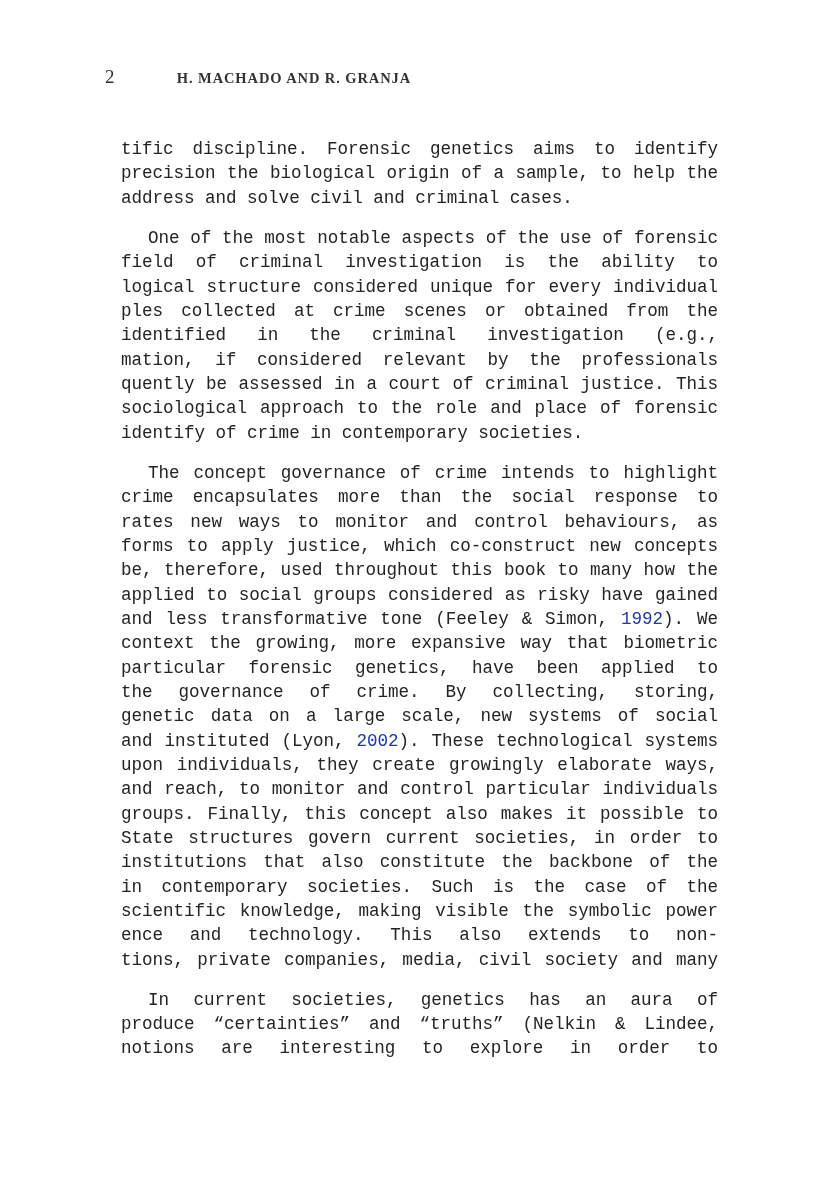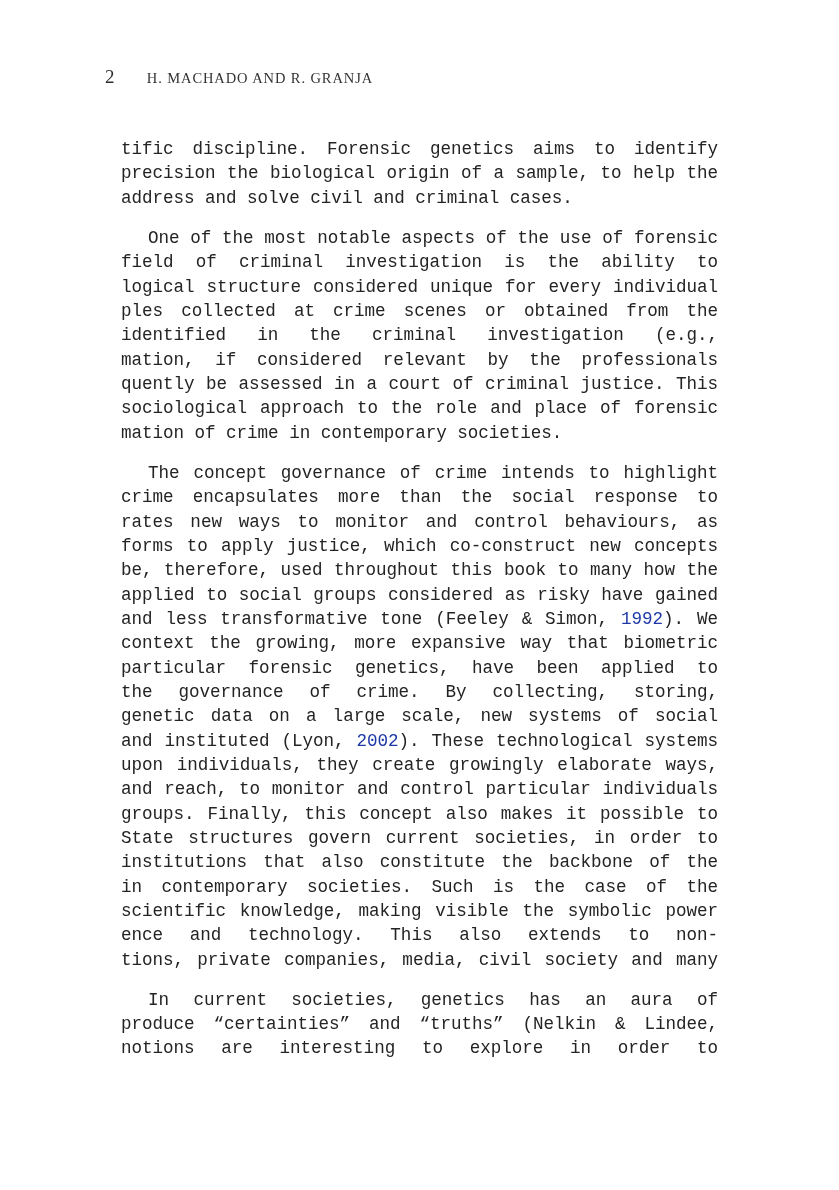--- a/index.html
+++ b/index.html
@@ -21,24 +21,25 @@
     top: 66px; left: 105px;
     display: flex;
     align-items: baseline;
     color: #2e2e2e;
   }
   .page-number {
     font-size: 19px;
     letter-spacing: 0.3px;
   }
   .running-head-text {
-    margin-left: 32px;
+    margin-left: 62px;
     font-size: 14.5px;
     letter-spacing: 0.9px;
     color: #333333;
+    font-weight: bold;
   }
   .body-text {
     position: absolute;
     top: 121px; left: 105px;
     width: 629px;
   }
   .para { margin: 16px; padding: 0; font-family: Liberation Mono, monospace; }
   .line {
     font-size: 17.6px;
     line-height: 24.33px;
@@ -73,21 +74,21 @@
       </div>
       <div class="para">
         <div class="line indent">One of the most notable aspects of the use of forensic genetics in the</div>
         <div class="line">field of criminal investigation is the ability to extract DNA profiles—a bio-</div>
         <div class="line">logical structure considered unique for every individual—from the sam-</div>
         <div class="line">ples collected at crime scenes or obtained from the bodies of people</div>
         <div class="line">identified in the criminal investigation (e.g., suspects). This genetic infor-</div>
         <div class="line">mation, if considered relevant by the professionals involved in the specific</div>
         <div class="line">quently be assessed in a court of criminal justice. This book proposes a</div>
         <div class="line">sociological approach to the role and place of forensic genetics in the gov-</div>
-        <div class="line lastline">mation of crime in contemporary societies.</div>
+        <div class="line lastline">identify of crime in contemporary societies.</div>
       </div>
       <div class="para">
         <div class="line indent">The concept governance of crime intends to highlight assumptions,</div>
         <div class="line">crime encapsulates more than the social response to crime. It also incorpo-</div>
         <div class="line">rates new ways to monitor and control behaviours, as well as reconfigured</div>
         <div class="line">forms to apply justice, which co-construct new concepts of order and</div>
         <div class="line">be, therefore, used throughout this book to many how the strategies</div>
         <div class="line">applied to social groups considered as risky have gained a more managerial</div>
         <div class="line">and less transformative tone (Feeley &amp; Simon, <a class="cite">1992</a>). We will frame in this</div>
         <div class="line">context the growing, more expansive way that biometric technologies, in</div>

